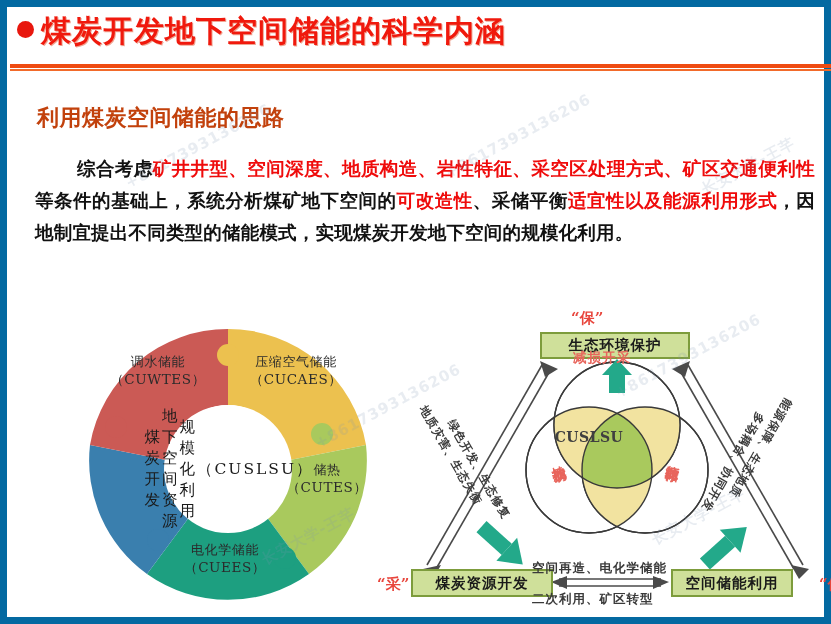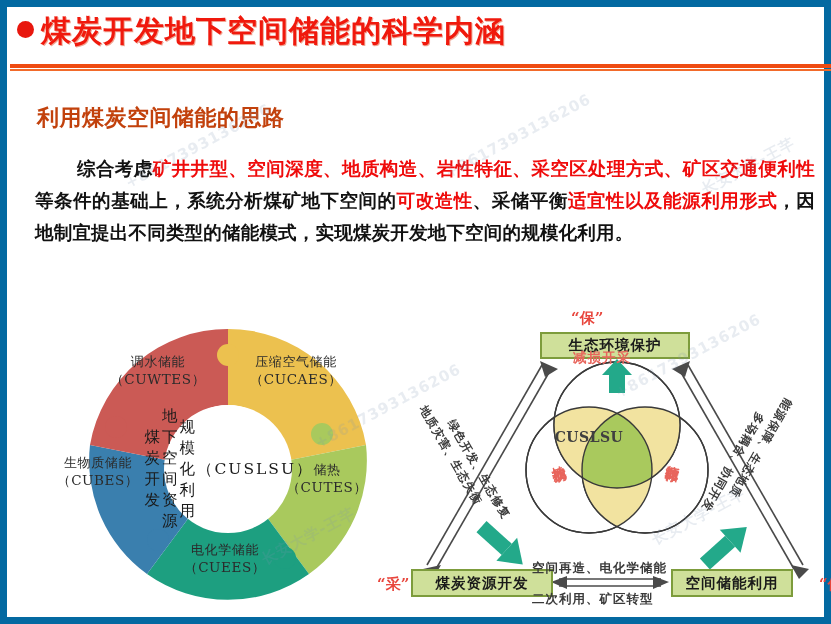--- a/index.html
+++ b/index.html
@@ -155,24 +155,20 @@
       <div>压缩空气储能</div>
       <div class="en">（CUCAES）</div>
     </div>
     <div class="seg-label" style="left:208px;top:142px;width:100px;">
       <div>储热</div>
       <div class="en">（CUTES）</div>
     </div>
     <div class="seg-label" style="left:93px;top:222px;width:126px;">
       <div>电化学储能</div>
       <div class="en">（CUEES）</div>
-    </div>
-    <div class="seg-label" style="left:-34px;top:135px;width:126px;">
-      <div>生物质储能</div>
-      <div class="en">（CUBES）</div>
     </div>
     <div class="seg-label" style="left:28px;top:34px;width:122px;">
       <div>调水储能</div>
       <div class="en">（CUWTES）</div>
     </div>
   </div>
 
   <div class="tri-wrap">
     <svg class="tri-svg" width="436" height="318" viewBox="0 0 436 318">
 

